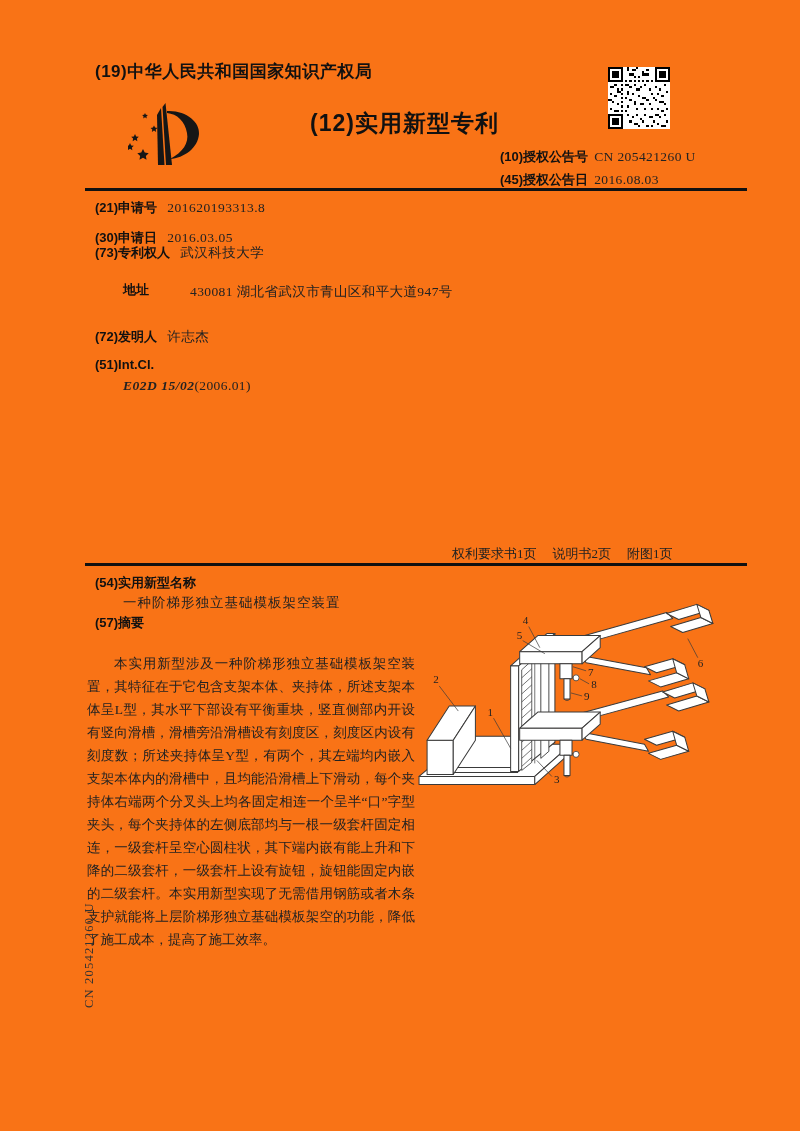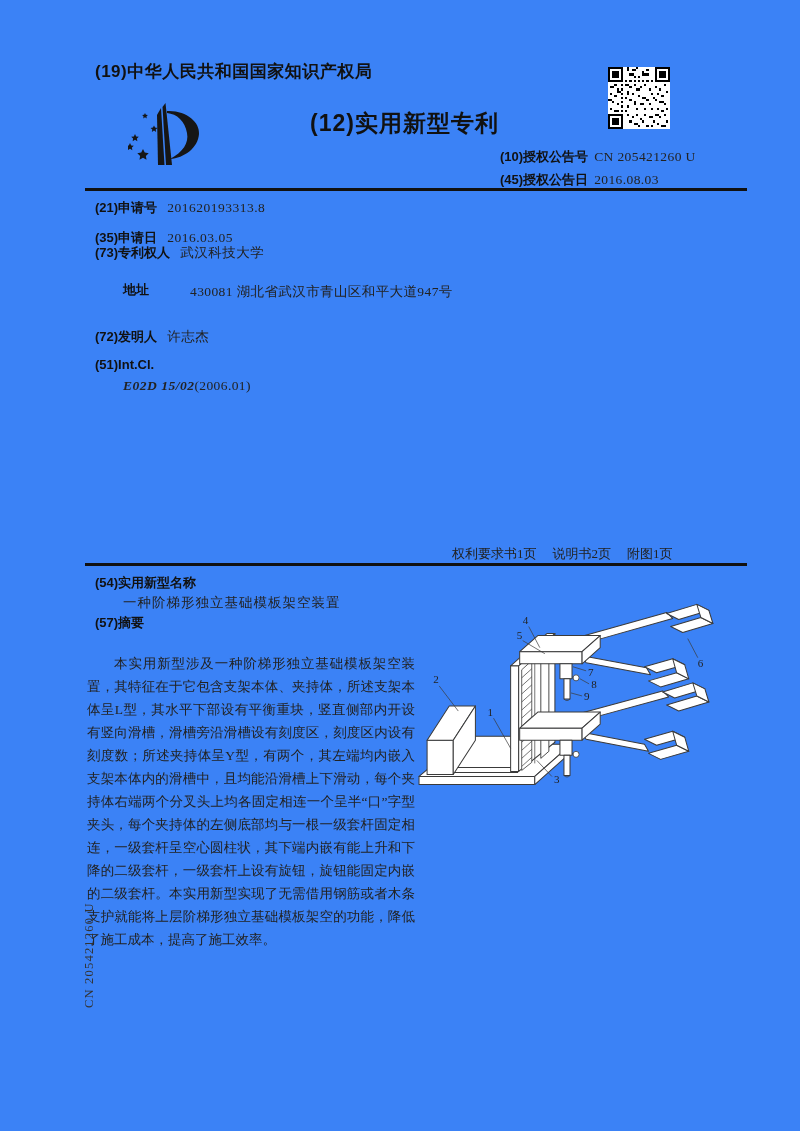--- a/index.html
+++ b/index.html
@@ -1,17 +1,17 @@
 <!DOCTYPE html>
 <html><head>
 <meta charset="utf-8">
 <style>
   html,body{margin:0;padding:0;background:#fff;}
   .page{
-    position:relative;width:800px;height:1131px;background:#3b82f6;
+    position:relative;width:800px;height:1131px;background:#f97316;
     font-family:"Liberation Serif","DejaVu Serif",serif;color:#1a1a1a;overflow:hidden;
   }
   .abs{position:absolute;}
   .lbl{font-family:"Liberation Sans","DejaVu Sans",sans-serif;font-weight:700;color:#111;}
   .val{font-family:"Liberation Serif","DejaVu Serif",serif;color:#222;letter-spacing:.4px;}
   .office{left:95px;top:60px;font-size:17px;letter-spacing:.5px;}
   .doctype{left:310px;top:108px;font-size:23px;letter-spacing:1px;}
   .pubrow{left:500px;font-size:13px;white-space:nowrap;}
   .pubrow .val{font-size:13.5px;margin-left:6px;}
   .rule{left:85px;width:662px;height:2.5px;background:#111;}
@@ -171,21 +171,21 @@
   <div class="abs pubrow" style="top:171px;">
     <span class="lbl">(45)授权公告日</span><span class="val">2016.08.03</span>
   </div>
 
   <div class="abs rule" style="top:188px;"></div>
 
   <div class="abs biblio-row" style="top:199px;">
     <span class="lbl">(21)申请号</span><span class="val">201620193313.8</span>
   </div>
   <div class="abs biblio-row" style="top:229px;">
-    <span class="lbl">(35)申请日</span><span class="val">2016.03.05</span>
+    <span class="lbl">(30)申请日</span><span class="val">2016.03.05</span>
   </div>
   <div class="abs biblio-row" style="top:244px;">
     <span class="lbl">(73)专利权人</span><span class="val">武汉科技大学</span>
   </div>
   <div class="abs addr-label lbl">地址</div>
   <div class="abs addr-value val">430081 湖北省武汉市青山区和平大道947号</div>
   <div class="abs biblio-row" style="top:328px;">
     <span class="lbl">(72)发明人</span><span class="val">许志杰</span>
   </div>
   <div class="abs biblio-row" style="top:357px;">

